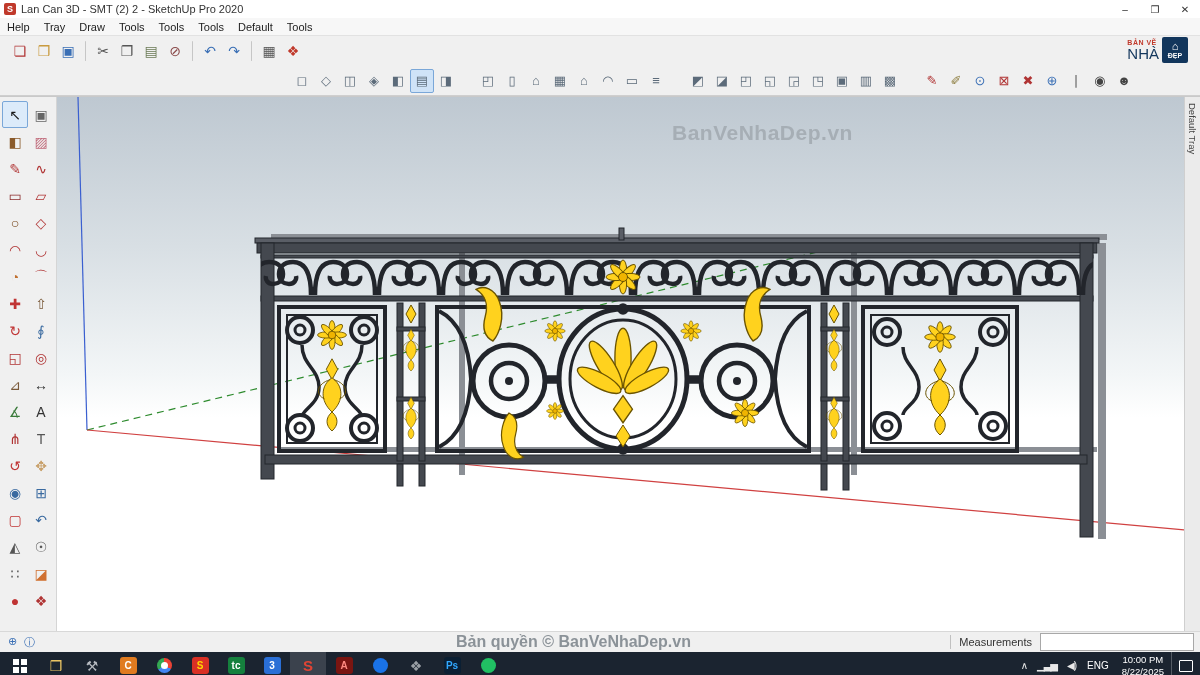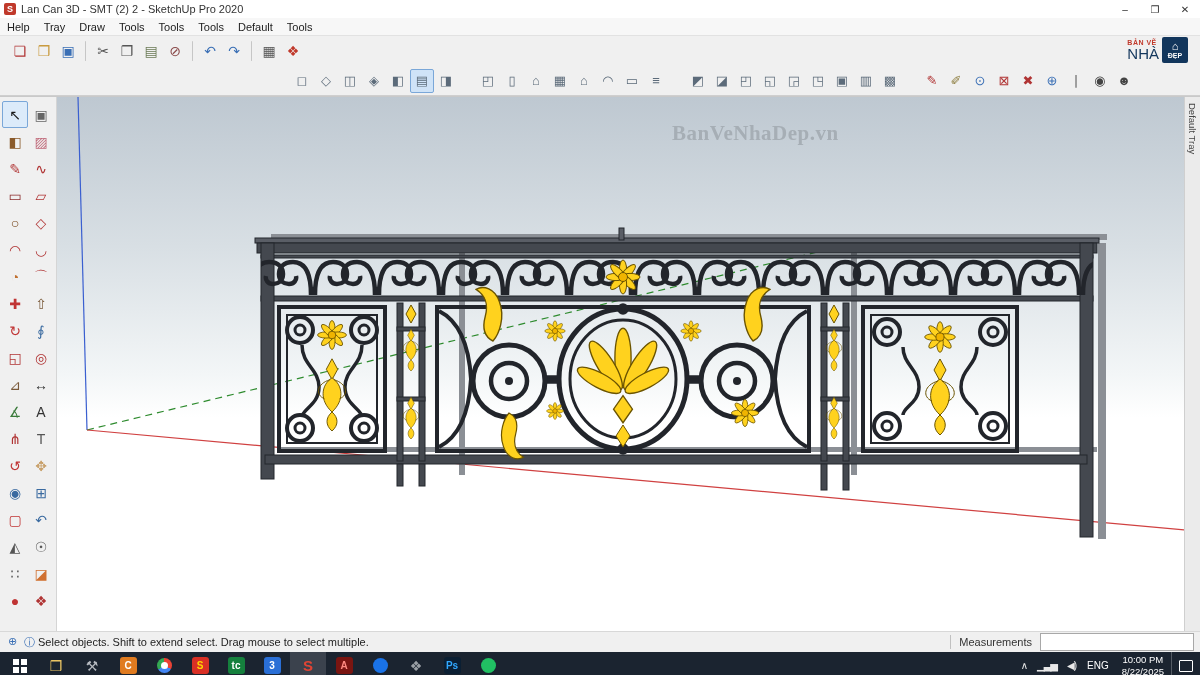--- a/index.html
+++ b/index.html
@@ -40,21 +40,21 @@
 
   
   .main{display:flex;height:534px;border-top:1px solid #c9c9c9;}
   .tools-panel{width:56px;background:#f0f0f0;display:grid;grid-template-columns:26px 26px;grid-auto-rows:27px;
                justify-content:center;align-content:start;padding-top:4px;border-right:1px solid #d5d5d5;}
   .tool-btn{display:flex;align-items:center;justify-content:center;font-size:14px;border:1px solid transparent;
             border-radius:2px;background:none;padding:0;}
   .tool-btn.selected{background:#dcebfa;border-color:#7aa7d8;}
 
   .viewport{flex:1;position:relative;overflow:hidden;
-            background:linear-gradient(#bec8d1 0%,#d8dfe4 28%,#f3f6f7 52%,#ffffff 60%,#ffffff 100%);font-family:Liberation Serif, serif;}
+            background:linear-gradient(#bec8d1 0%,#d8dfe4 28%,#f3f6f7 52%,#ffffff 60%,#ffffff 100%);}
   .viewport svg{position:absolute;left:0;top:0;}
   .watermark{position:absolute;left:615px;top:24px;font-size:21px;font-weight:bold;color:#a6aeb5;letter-spacing:.5px;}
 
   .tray-strip{width:15px;background:#ebebeb;border-left:1px solid #cfcfcf;display:flex;justify-content:center;padding-top:6px;}
   .tray-strip span{writing-mode:vertical-rl;font-size:9.5px;color:#444;}
 
   
   .statusbar{height:20px;background:#f0f0f0;display:flex;align-items:center;font-size:11px;padding:0 4px;position:relative;border-top:1px solid #d8d8d8;}
   .status-icon{width:17px;text-align:center;font-size:11px;}
   .copyright{position:absolute;left:456px;top:0;font-size:16px;font-weight:bold;color:#8b9298;line-height:20px;}
@@ -534,21 +534,21 @@
   <div class="tray-strip">
     <span>Default Tray</span>
   </div>
 </div>
 
 <div class="statusbar">
   <span style="display:flex;">
       <span class="status-icon"><span style="color: rgb(58, 111, 181);">⊕</span></span>
       <span class="status-icon"><span style="color: rgb(58, 111, 181);">ⓘ</span></span>
     </span>
-  <span>Select objects. Shift to extend select. Drag mouse to select multiple.</span>
+  <span class="copyright">Bản quyền © BanVeNhaDep.vn</span>
   <span class="meas-sep"></span>
   <span class="meas-label">Measurements</span>
   <input class="meas-input" value="" style="">
 </div>
 
 <div class="taskbar">
   <span style="display:flex;align-items:stretch;">
       <button class="tb-item start">
       <span class="tb-glyph"></span>
     </button>

